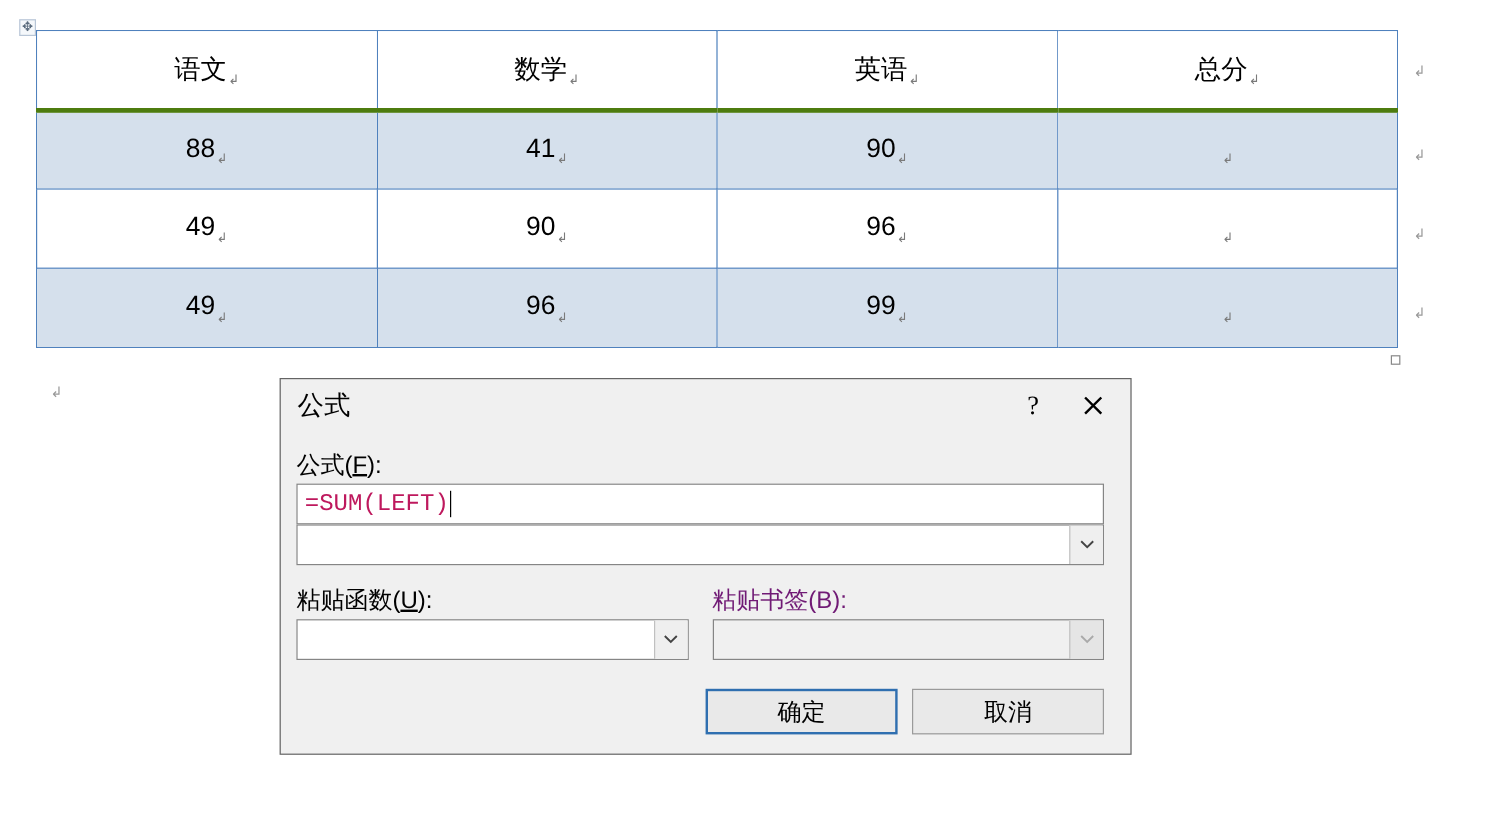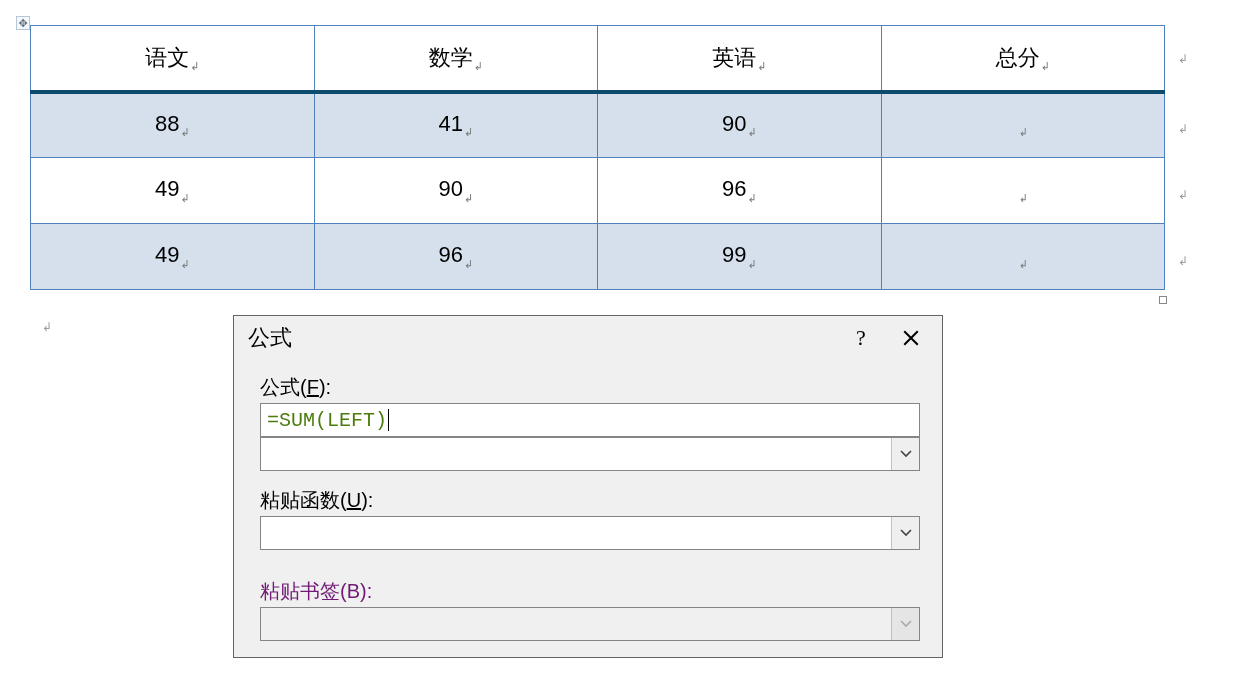--- a/index.html
+++ b/index.html
@@ -49,21 +49,21 @@
     vertical-align: middle;
     padding: 0;
     height: 66px;
     font-size: 22px;
     color: #000;
     position: relative;
   }
   table.grades thead th {
     background: #ffffff;
     font-weight: normal;
-    border-bottom: 4px solid #0c4a6e;
+    border-bottom: 4px solid #4d7c0f;
   }
   table.grades tbody tr.shaded td { background: #d5e0ec; }
   table.grades td.bold { font-weight: normal; }
 
   .cell-mark {
     font-size: 11px;
     color: #7a7a7a;
     vertical-align: sub;
     margin-left: 1px;
   }
@@ -117,37 +117,37 @@
     align-items: center;
     justify-content: center;
     font-size: 22px;
     color: #000;
     cursor: default;
   }
   .dlg-title .ctl.help { font-family: serif; }
   .dlg-title .ctl.close svg { width: 18px; height: 18px; }
 
   .dlg-body {
-    padding: 6px 22px 16px 26px;
+    padding: 6px 22px 16px 13px;
     font-size: 20px;
     color: #000;
   }
   .dlg-label { margin-top: 8px; margin-bottom: 2px; }
   .dlg-label .ul { text-decoration: underline; }
   .disabled-label { color: #701a75; }
 
   .field-text {
     width: 100%;
     height: 34px;
     border: 1px solid #858585;
     background: #ffffff;
     font-family: "Consolas", "Courier New", monospace;
     font-size: 20px;
     padding: 0 6px;
-    color: #4d7c0f;
+    color: #be185d;
     outline: none;
   }
 
   .combo {
     position: relative;
     width: 100%;
     height: 34px;
     border: 1px solid #858585;
     background: #ffffff;
     display: flex;
@@ -168,21 +168,20 @@
     align-items: center;
     justify-content: center;
   }
   .combo.disabled .combo-btn { background: #e5e5e5; }
   .combo .combo-btn svg { width: 12px; height: 8px; }
 
   .dlg-row2 {
     display: flex;
     gap: 20px;
     margin-top: 8px;
-    flex-direction: column;
   }
   .dlg-row2 .col { flex: 1; }
 
   .dlg-buttons {
     display: flex;
     justify-content: flex-end;
     gap: 12px;
     margin-top: 24px;
   }
   .dlg-buttons button {
@@ -304,14 +303,18 @@
           <div class="combo-val"></div>
           <div class="combo-btn">
             <svg viewBox="0 0 12 8">
                 <path d="M1 1 L6 6 L11 1" stroke="#aaa" stroke-width="1.6" fill="none"></path>
               </svg>
           </div>
         </div>
       </div>
     </div>
 
+    <div class="dlg-buttons">
+      <button class="primary">确定</button>
+      <button>取消</button>
+    </div>
   </div>
 </div>
 
 </body></html>

